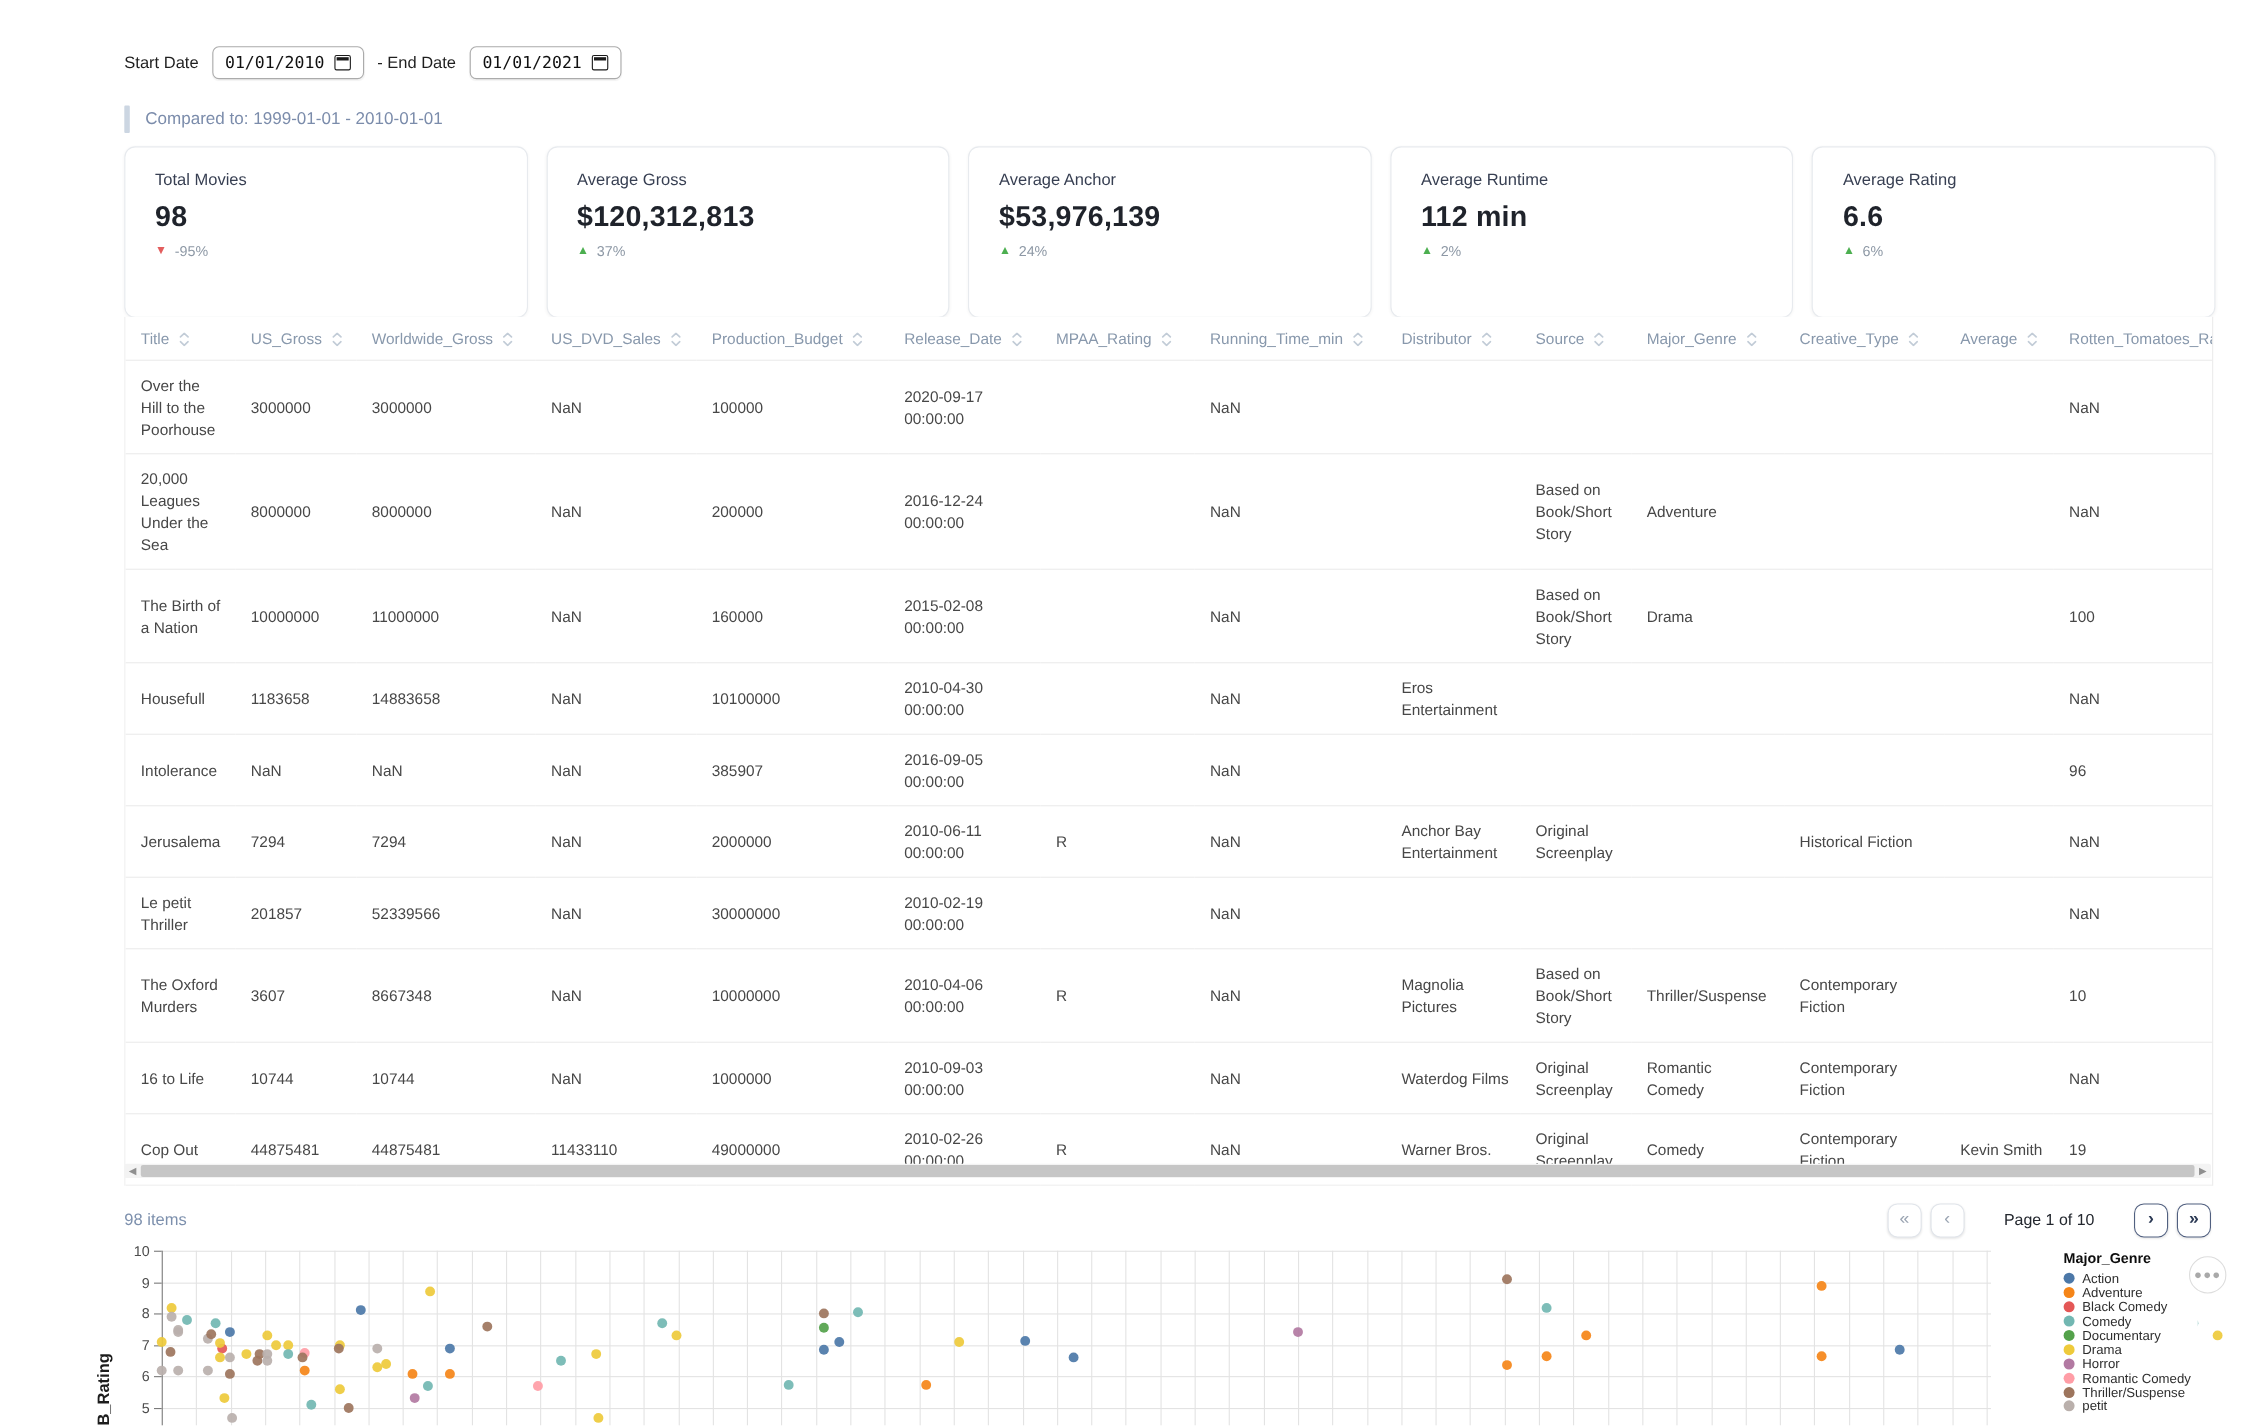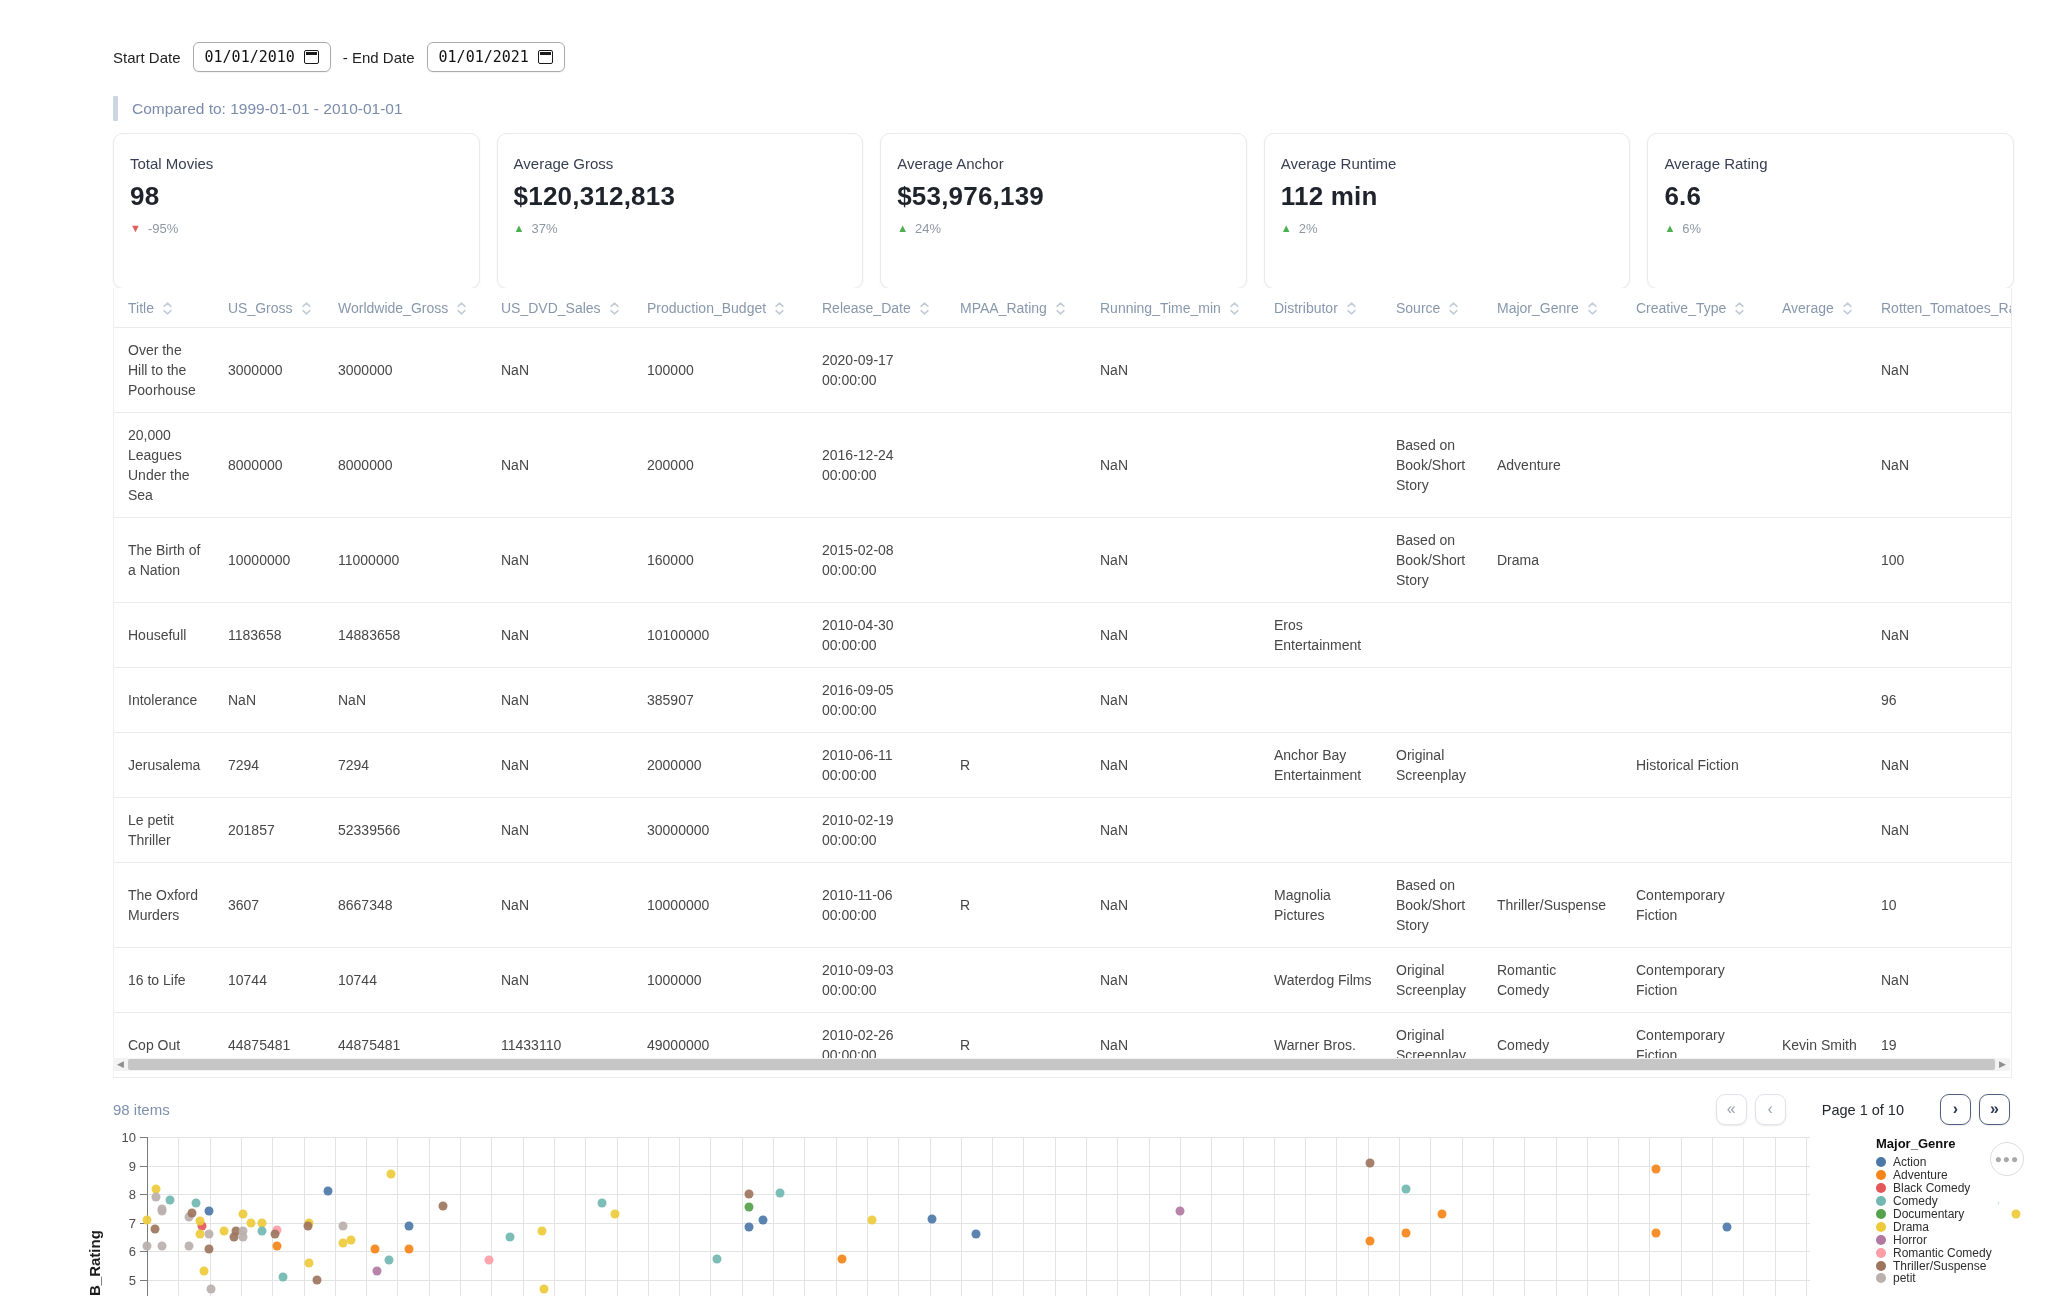--- a/index.html
+++ b/index.html
@@ -19,21 +19,21 @@
   .quick-label{font-size:15px;color:#15181d;margin-right:4px}
   .decade-btn{font-family:"Liberation Sans",sans-serif;font-size:14.5px;color:#1f2430;background:#f7f9fb;
     border:1px solid #d9dee5;border-radius:8px;padding:6px 12px;box-shadow:0 1px 2px rgba(0,0,0,.10);cursor:pointer}
   
   .compare{position:absolute;left:113px;top:96px;display:flex;align-items:center;gap:14px}
   .compare-bar{width:5px;height:25px;background:#ccd6e2;border-radius:1px}
   .compare-text{font-size:15.5px;color:#7b8cab}
   
   .cards{position:absolute;left:113px;top:133px;width:1901px;display:flex;gap:17px}
   .card{flex:1;height:156px;box-sizing:border-box;background:#fff;border:1px solid #e7eaee;border-radius:10px;
-    box-shadow:0 1px 3px rgba(0,0,0,.05);padding:21px 16px}
+    box-shadow:0 1px 3px rgba(0,0,0,.05);padding:21px 27px}
   .card-label{font-size:15px;color:#373f52}
   .card-value{font-size:26px;font-weight:bold;color:#1f232b;margin-top:9px;letter-spacing:.2px}
   .card-delta{margin-top:9px;font-size:13px;color:#8d98a5;display:flex;align-items:center;gap:7px}
   .tri{font-size:11px;line-height:11px}
   .tri.up{color:#4caf50}.tri.down{color:#e35d5d}
   
   .table-wrap{position:absolute;left:113px;top:288px;width:1897px;overflow:hidden;
     border-left:1px solid #f0f0f0;border-right:1px solid #ececec;background:#fff}
   table{border-collapse:collapse;table-layout:fixed;width:2007px}
   th{font-weight:normal;color:#8898ac;font-size:14px;text-align:left;padding:12px 10px 11px 14px;
@@ -324,21 +324,21 @@
           <td></td>
           <td></td>
           <td>NaN</td>
         </tr>
         <tr>
           <td>The Oxford Murders</td>
           <td>3607</td>
           <td>8667348</td>
           <td>NaN</td>
           <td>10000000</td>
-          <td>2010-11-06 00:00:00</td>
+          <td>2010-04-06 00:00:00</td>
           <td>R</td>
           <td>NaN</td>
           <td>Magnolia Pictures</td>
           <td>Based on Book/Short Story</td>
           <td>Thriller/Suspense</td>
           <td>Contemporary Fiction</td>
           <td></td>
           <td>10</td>
         </tr>
         <tr>

